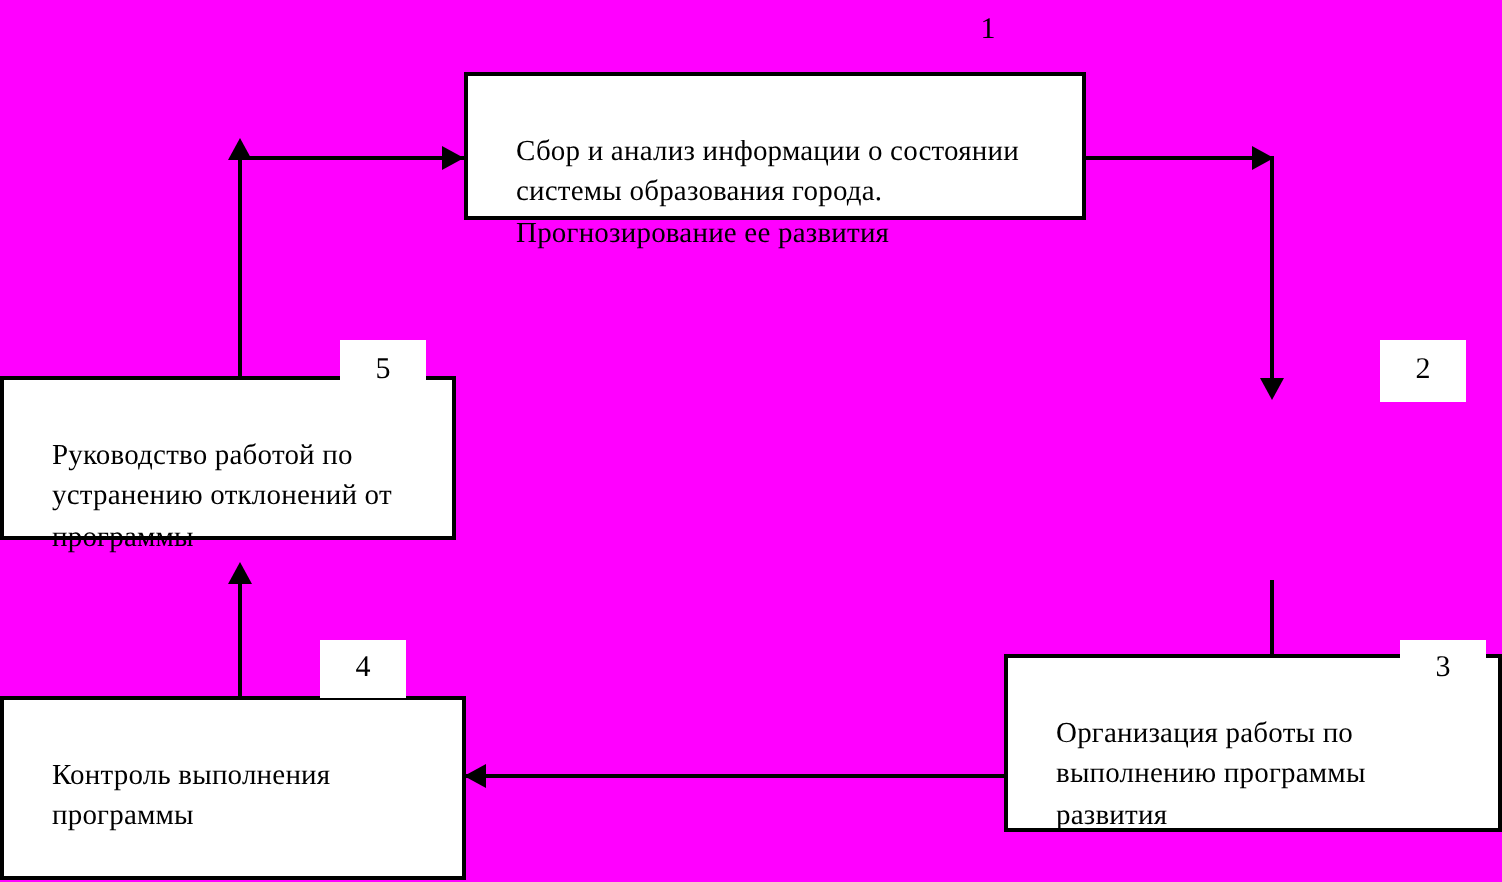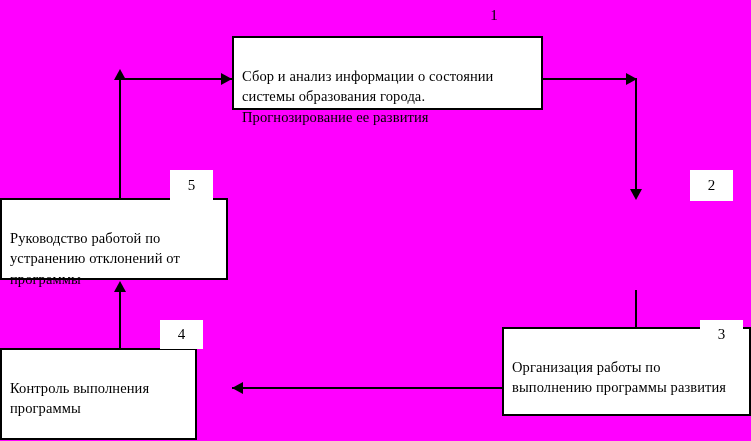--- a/index.html
+++ b/index.html
@@ -17,21 +17,21 @@
     position: relative;
     width: 751px;
     height: 441px;
     background: #FF00FF;
   }
   .node {
     position: absolute;
     background: #FFFFFF;
     border: 2px solid #000000;
     box-sizing: border-box;
-    padding: 7px 9px 7px 8px;
+    padding: 7px 9px 7px 24px;
     font-size: 14.5px;
     line-height: 1.42;
     color: #000000;
     white-space: pre-line;
     letter-spacing: 0.1px;
   }
   .badge {
     position: absolute;
     background: #FFFFFF;
     box-sizing: border-box;
@@ -126,21 +126,21 @@
 
   <div class="node" style="left:232px; top:36px; width:311px; height:74px;">
     <span>Сбор и анализ информации о состоянии системы образования города. Прогнозирование ее развития</span>
   </div>
 
 
   <div class="node" style="left:502px; top:327px; width:249px; height:89px;">
     <span>Организация работы по выполнению программы развития</span>
   </div>
 
-  <div class="node" style="left:0px; top:348px; width:197px; height:92px;">
+  <div class="node" style="left:0px; top:348px; width:233px; height:92px;">
     <span>Контроль выполнения программы</span>
   </div>
 
-  <div class="node" style="left:0px; top:198px; width:228px; height:82px;">
+  <div class="node" style="left:0px; top:188px; width:228px; height:82px;">
     <span>Руководство работой по устранению отклонений от программы</span>
   </div>
 
 </div>
 
 </body></html>

